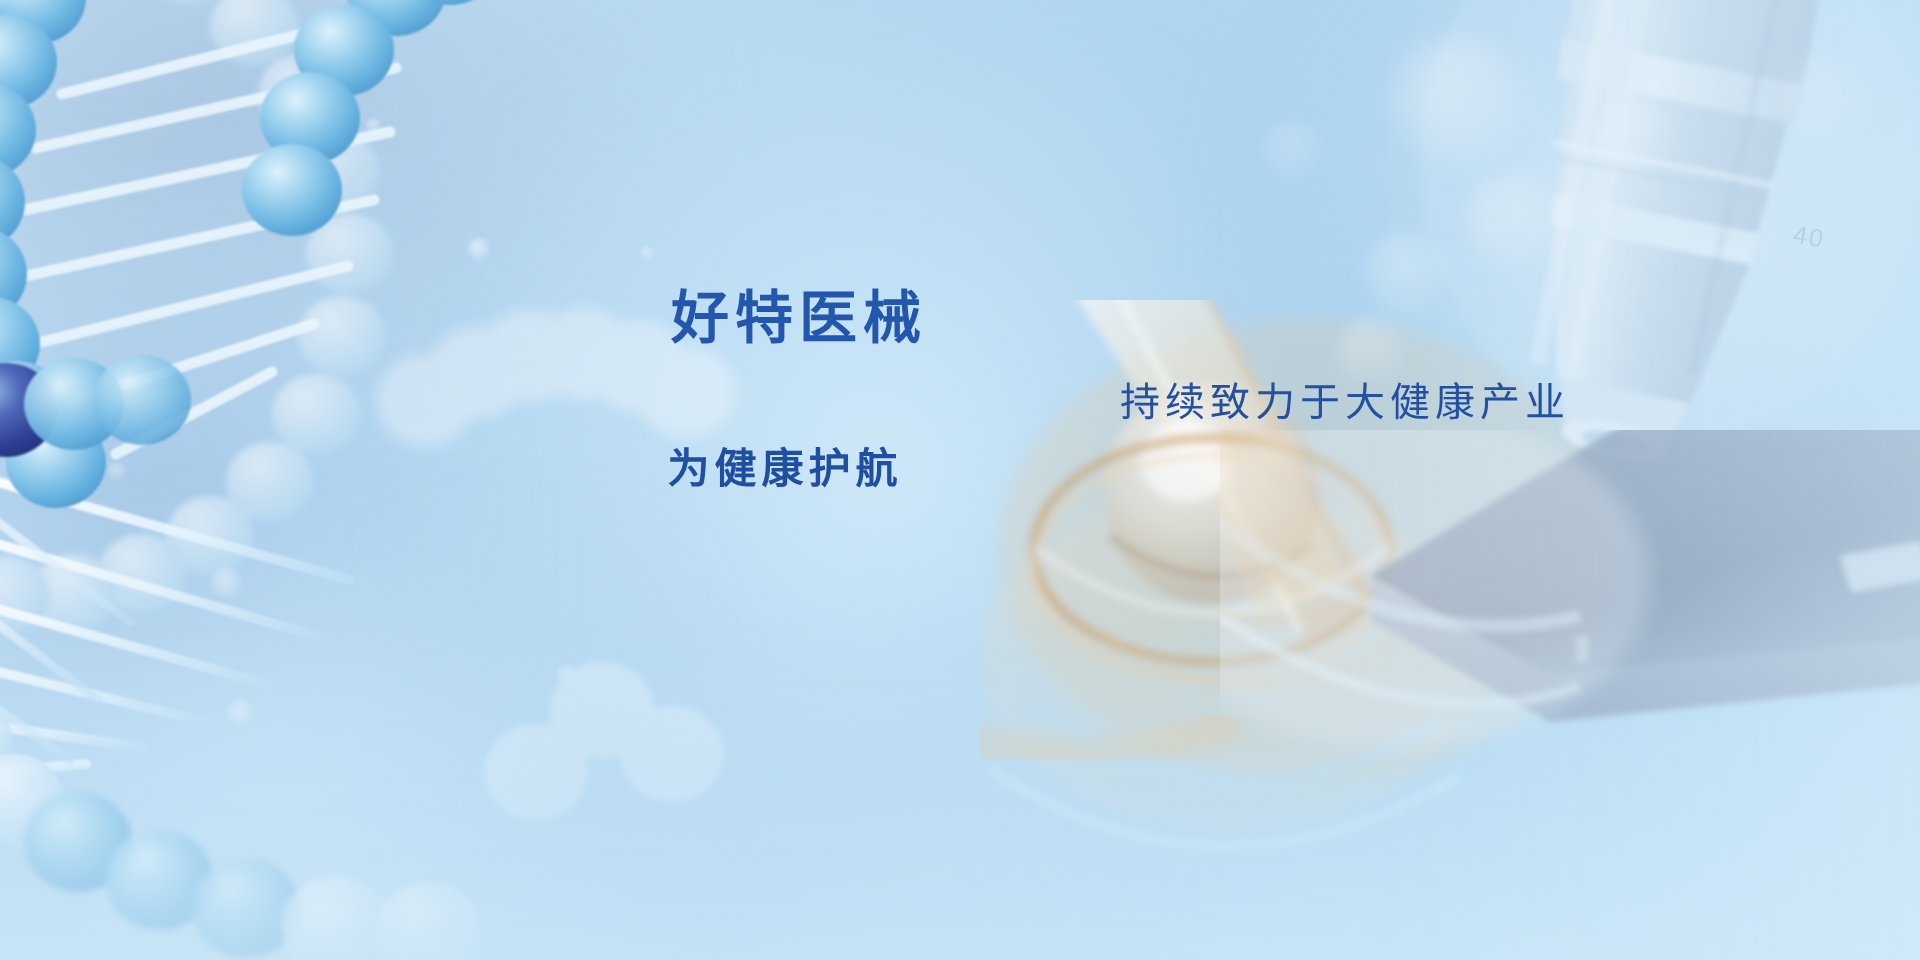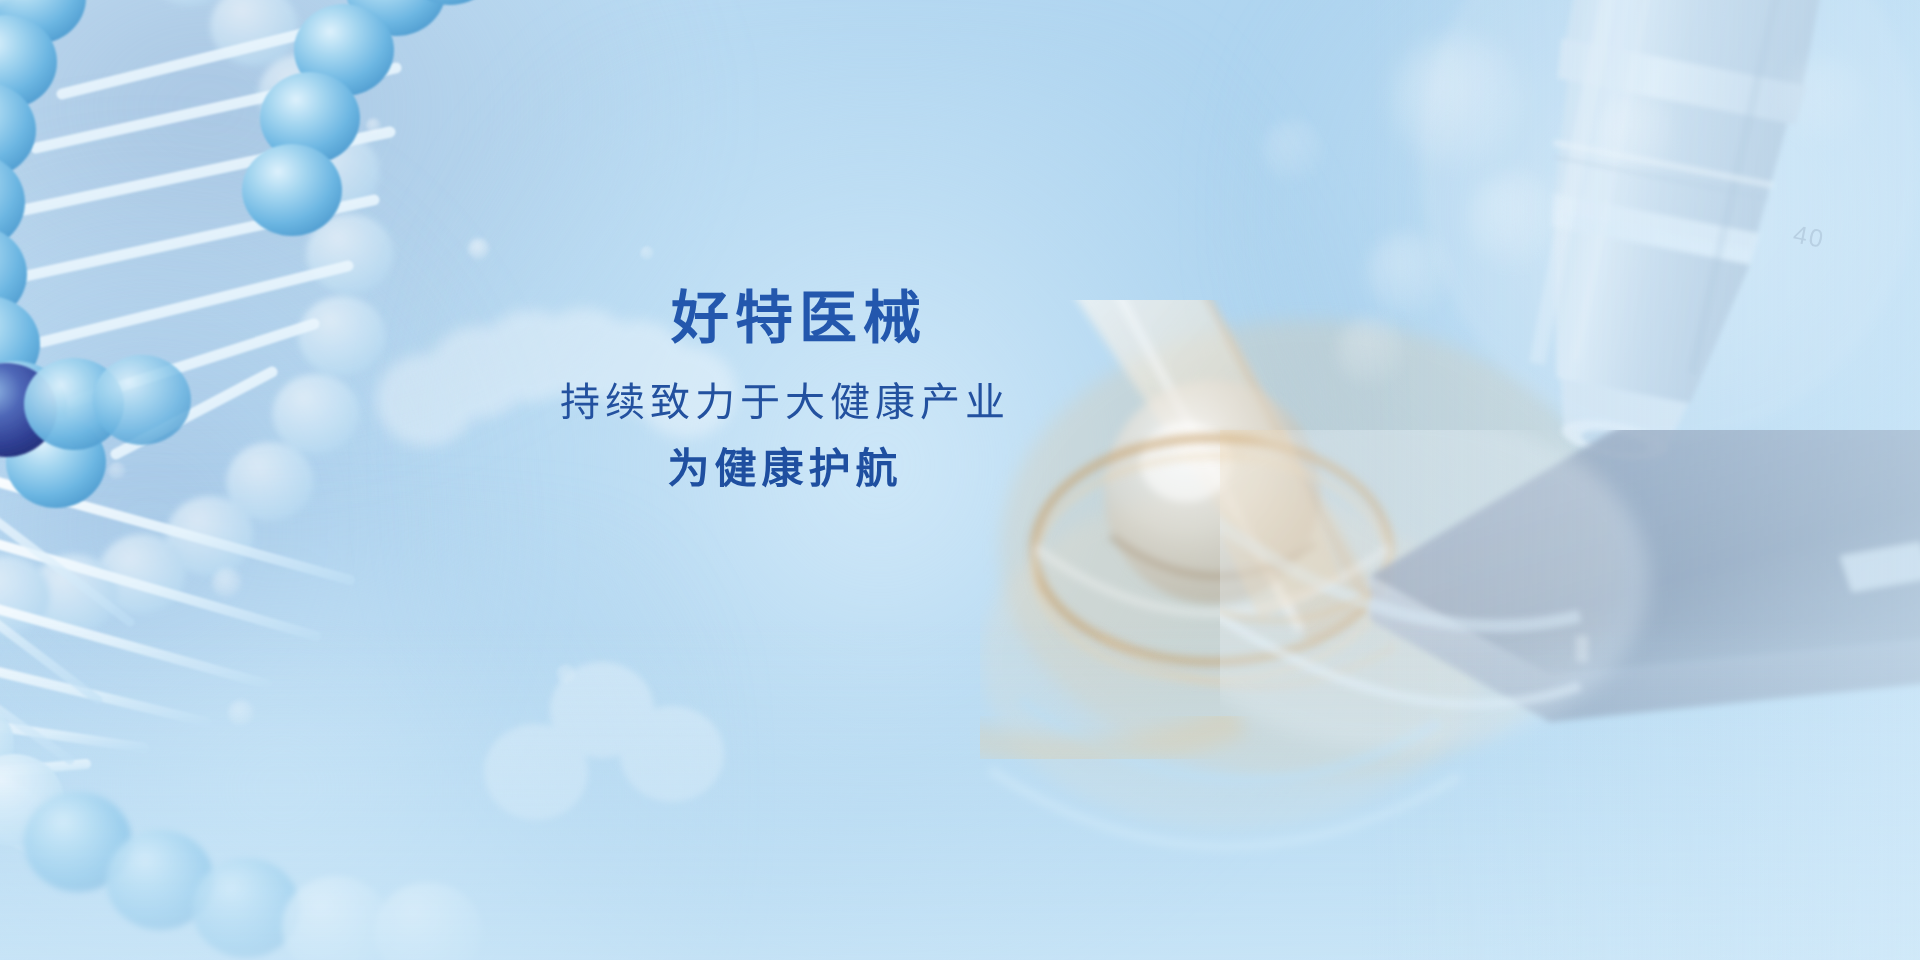--- a/index.html
+++ b/index.html
@@ -132,20 +132,21 @@
     line-height: 1.25;
     white-space: nowrap;
   }
   .hero-subtitle {
     margin: 22px 0 16px 0;
     font-size: 40px;
     font-weight: 400;
     letter-spacing: 5px;
     line-height: 1.25;
     white-space: nowrap;
+    text-align: right;
   }
   .hero-tagline {
     margin: 12px 0 0 0;
     font-size: 42px;
     font-weight: 700;
     letter-spacing: 5px;
     line-height: 1.25;
     white-space: nowrap;
   }
 </style>

